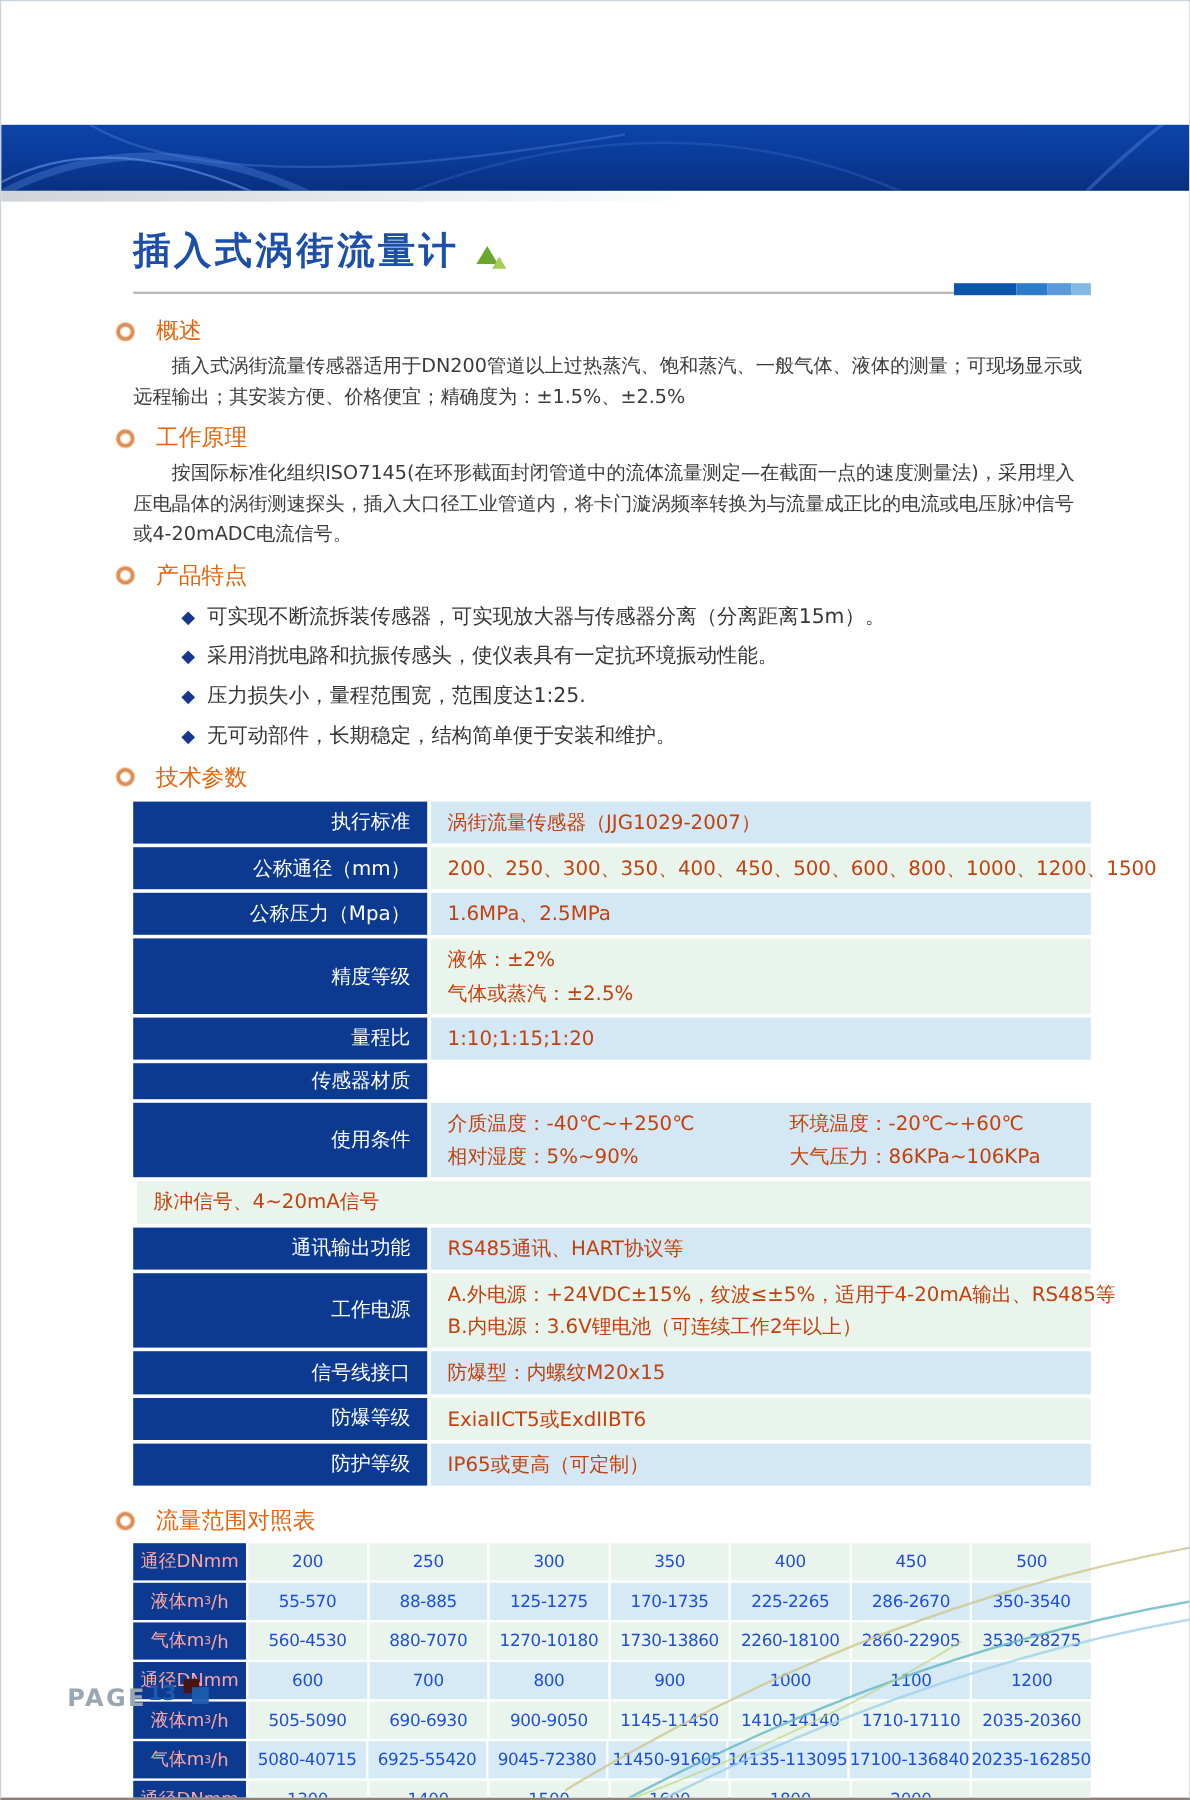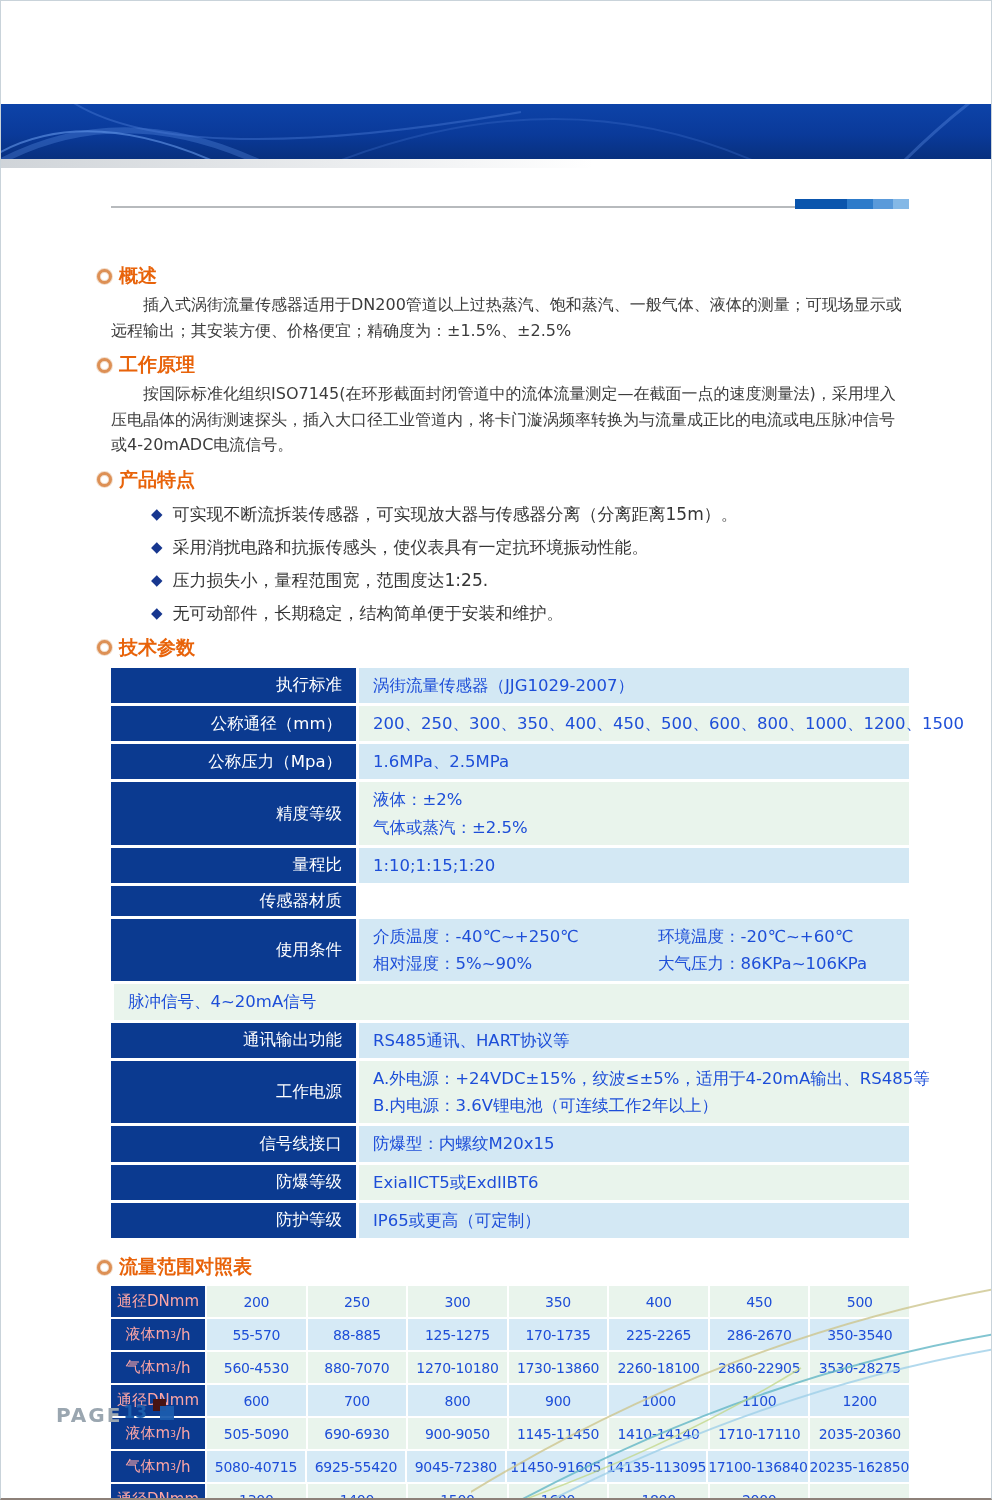--- a/index.html
+++ b/index.html
@@ -27,36 +27,36 @@
   .title-divider{position:relative;height:14px;margin-top:6px;}
   .title-divider .line{position:absolute;left:0;right:0;bottom:3px;height:2px;background:#b7babd;}
   .title-divider .grad{position:absolute;right:0;bottom:2px;height:10px;display:flex;}
   .grad i{display:block;height:100%;}
   .grad .g1{width:52px;background:#0a55ad;}
   .grad .g2{width:26px;background:#2d7bca;}
   .grad .g3{width:20px;background:#5a9ada;}
   .grad .g4{width:16px;background:#84b8e6;}
   
   .content{position:absolute;left:110px;top:262px;width:798px;}
-  .section-heading{display:flex;align-items:center;gap:7px;margin:9px 0 3px -14px;
-    color:var(--heading-orange);font-weight:bold;font-size:19px;}
+  .section-heading{display:flex;align-items:center;gap:18px;margin:9px 0 3px -14px;
+    color:var(--heading-orange);font-weight:normal;font-size:19px;}
   .section-heading.first{margin-top:0;}
   .ring-icon{width:9px;height:9px;border-radius:50%;border:3px solid #dd9055;
     box-shadow:0 0 0 1px #f2ddcb inset, 0 0 0 1px #f2ddcb;background:#fff;flex:0 0 auto;}
   .para{font-size:16px;color:#3b3b3b;line-height:1.6;text-indent:2em;margin:2px 0 4px;}
   .feature-item{display:flex;align-items:flex-start;margin:10px 0 10px 40px;font-size:17px;color:#353535;line-height:1.35;}
   .feature-item .diamond{color:#17378f;margin-right:10px;font-size:15px;line-height:1.5;}
   
   .tech-table{margin-top:7px;width:798px;}
   .t-row{display:flex;margin-bottom:3px;}
   .t-label{width:245px;flex:0 0 245px;background:var(--th-navy);color:#fff;box-sizing:border-box;
     display:flex;align-items:center;justify-content:flex-end;text-align:right;
     padding:4px 14px 4px 6px;font-size:16.5px;}
   .t-value{flex:1;margin-left:3px;box-sizing:border-box;display:flex;flex-direction:column;
-    justify-content:center;padding:4px 8px 4px 14px;font-size:16.5px;color:#1d4ed8;min-height:22px;}
+    justify-content:center;padding:4px 8px 4px 14px;font-size:16.5px;color:#c2410c;min-height:22px;}
   .t-value.blue{background:var(--cell-blue);}
   .t-value.mint{background:var(--cell-mint);}
   .t-line{display:flex;line-height:1.65;}
   .t-line .seg:first-child{flex:0 0 auto;}
   .t-line.two .seg:first-child{min-width:285px;}
   
   .flow-table{margin-top:6px;width:798px;}
   .f-row{display:flex;margin-bottom:2px;}
   .f-label{width:94px;flex:0 0 94px;background:var(--th-navy);color:#fca5a5;font-size:15px;
     display:flex;align-items:center;justify-content:center;padding:6px 0;box-sizing:border-box;}
@@ -85,20 +85,27 @@
       <path d="M-20,60 Q80,-10 240,70" fill="none" stroke="rgba(110,160,240,0.55)" stroke-width="2"></path>
       <path d="M-30,75 Q120,-25 300,80" fill="none" stroke="rgba(90,140,225,0.35)" stroke-width="6"></path>
       <path d="M60,-10 Q160,70 520,8" fill="none" stroke="rgba(70,120,210,0.45)" stroke-width="2"></path>
       <path d="M330,60 Q560,-30 760,60" fill="none" stroke="rgba(60,110,200,0.35)" stroke-width="2"></path>
       <path d="M900,60 Q940,20 980,-10" fill="none" stroke="rgba(100,150,235,0.35)" stroke-width="3"></path>
     </svg>
   </div>
   <div class="band-shadow"></div>
 
   <div class="title-block">
+    <div class="title-row">
+      <div class="page-title">插入式涡街流量计</div>
+      <div class="tri-wrap">
+        <div class="tri-big"></div>
+          <div class="tri-small"></div>
+      </div>
+    </div>
     <div class="title-divider">
       <div class="line"></div>
       <div class="grad">
         <i class="g1"></i>
           <i class="g2"></i>
           <i class="g3"></i>
           <i class="g4"></i>
       </div>
     </div>
   </div>

